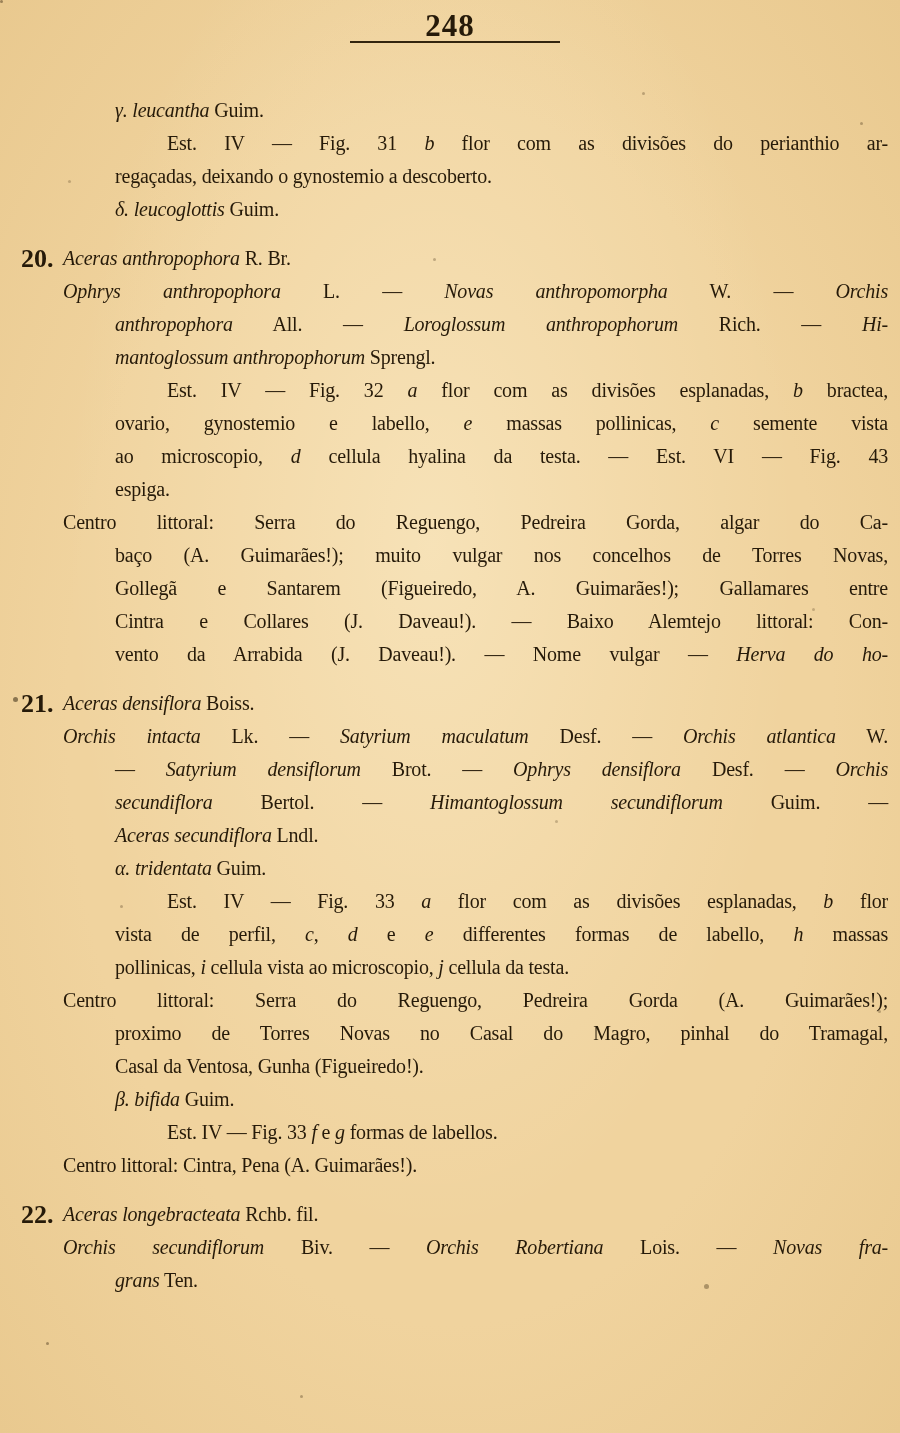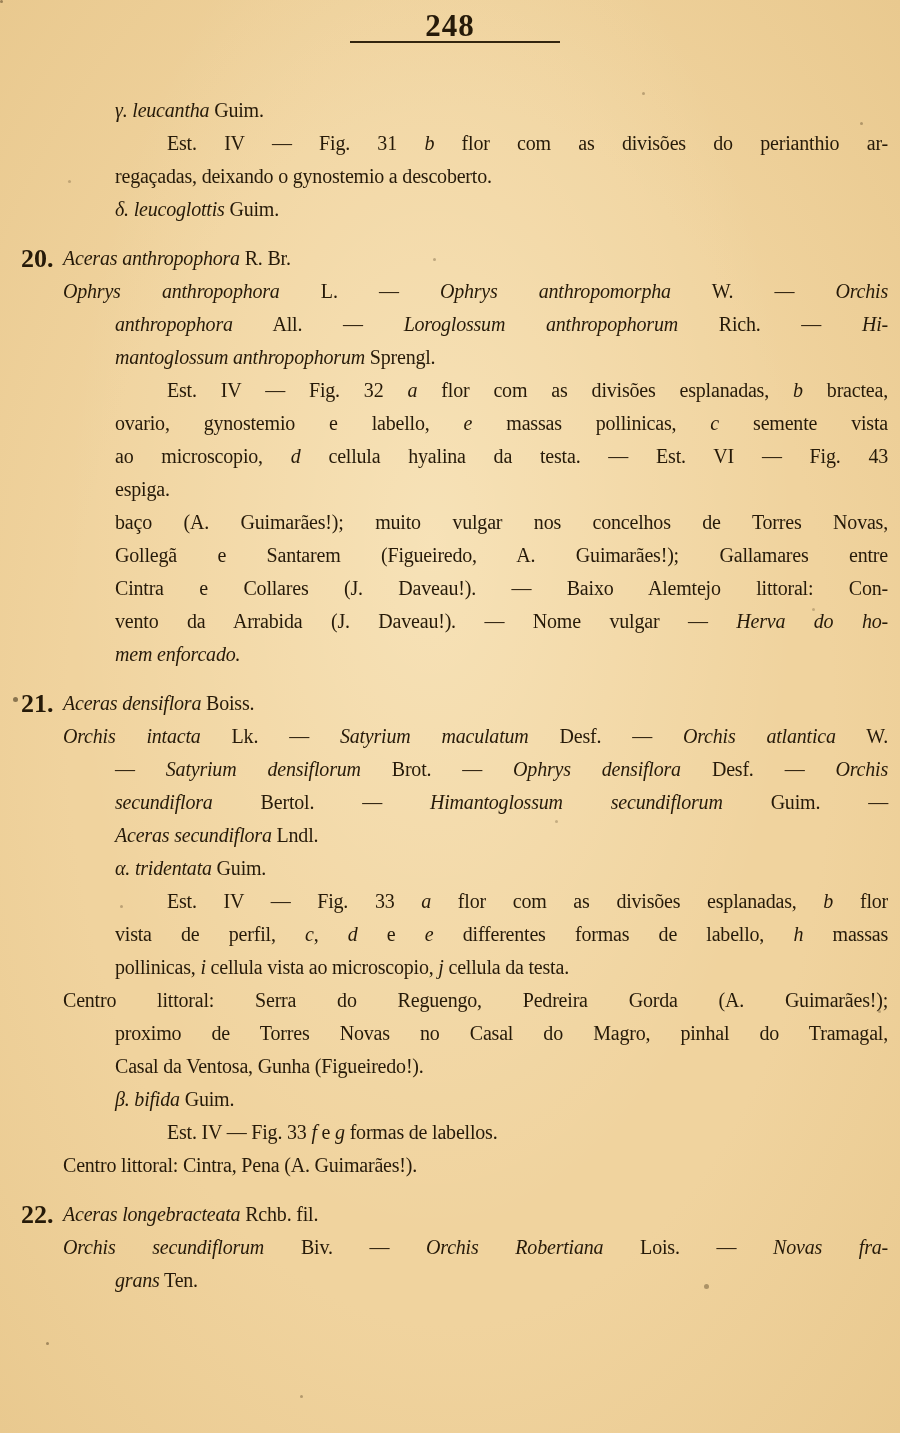--- a/index.html
+++ b/index.html
@@ -66,36 +66,36 @@
         <div class="line"><span>regaçadas, deixando o gynostemio a descoberto.</span></div>
       </div>
       <div class="para p-variety">
         <div class="line"><span class="it">δ. leucoglottis</span><span> Guim.</span></div>
       </div>
       <div class="para p-species gap">
         <span class="num">20.</span>
         <div class="line"><span class="it">Aceras anthropophora</span><span> R. Br.</span></div>
       </div>
       <div class="para p-syn">
-        <div class="line j"><span class="it">Ophrys anthropophora</span><span> L. — </span><span class="it">Ophrys anthropomorpha</span><span> W. — </span><span class="it">Orchis</span></div>
+        <div class="line j"><span class="it">Ophrys anthropophora</span><span> L. — </span><span class="it">Novas anthropomorpha</span><span> W. — </span><span class="it">Orchis</span></div>
         <div class="line j cont"><span class="it">anthropophora</span><span> All. — </span><span class="it">Loroglossum anthropophorum</span><span> Rich. — </span><span class="it">Hi-</span></div>
         <div class="line cont"><span class="it">mantoglossum anthropophorum</span><span> Sprengl.</span></div>
       </div>
       <div class="para p-est">
         <div class="line j first"><span>Est. IV — Fig. 32 </span><span class="it">a</span><span> flor com as divisões esplanadas, </span><span class="it">b</span><span> bractea,</span></div>
         <div class="line j"><span>ovario, gynostemio e labello, </span><span class="it">e</span><span> massas pollinicas, </span><span class="it">c</span><span> semente vista</span></div>
         <div class="line j"><span>ao microscopio, </span><span class="it">d</span><span> cellula hyalina da testa. — Est. VI — Fig. 43</span></div>
         <div class="line"><span>espiga.</span></div>
       </div>
       <div class="para p-centro">
+        <div class="line j"><span>Centro littoral: Serra do Reguengo, Pedreira Gorda, algar do Ca-</span></div>
         <div class="line j cont"><span>baço (A. Guimarães!); muito vulgar nos concelhos de Torres Novas,</span></div>
         <div class="line j cont"><span>Gollegã e Santarem (Figueiredo, A. Guimarães!); Gallamares entre</span></div>
         <div class="line j cont"><span>Cintra e Collares (J. Daveau!). — Baixo Alemtejo littoral: Con-</span></div>
         <div class="line j cont"><span>vento da Arrabida (J. Daveau!). — Nome vulgar — </span><span class="it">Herva do ho-</span></div>
-        <div class="line cont"><span class="it">mem enforcado.</span></div>
       </div>
       <div class="para p-species gap">
         <span class="num">21.</span>
         <div class="line"><span class="it">Aceras densiflora</span><span> Boiss.</span></div>
       </div>
       <div class="para p-syn">
         <div class="line j"><span class="it">Orchis intacta</span><span> Lk. — </span><span class="it">Satyrium maculatum</span><span> Desf. — </span><span class="it">Orchis atlantica</span><span> W.</span></div>
         <div class="line j cont"><span>— </span><span class="it">Satyrium densiflorum</span><span> Brot. — </span><span class="it">Ophrys densiflora</span><span> Desf. — </span><span class="it">Orchis</span></div>
         <div class="line j cont"><span class="it">secundiflora</span><span> Bertol. — </span><span class="it">Himantoglossum secundiflorum</span><span> Guim. —</span></div>
         <div class="line cont"><span class="it">Aceras secundiflora</span><span> Lndl.</span></div>

